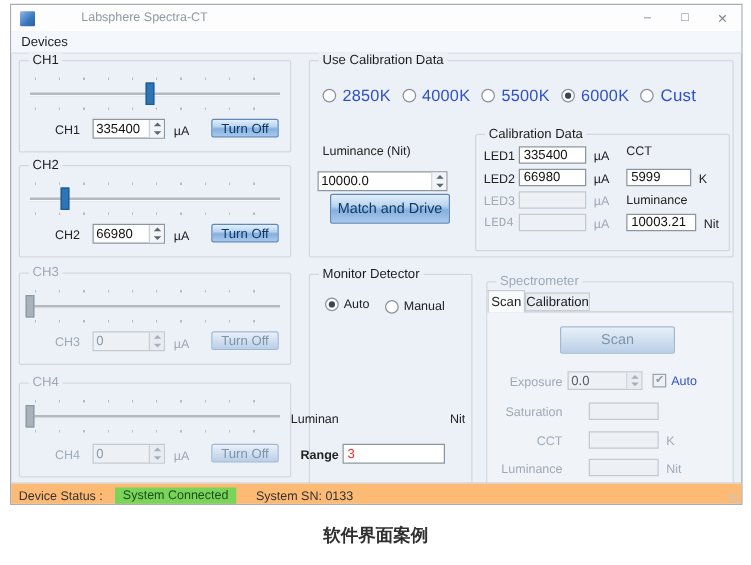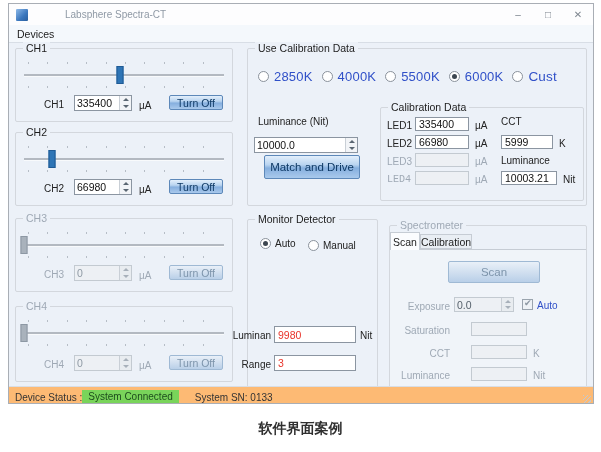--- a/index.html
+++ b/index.html
@@ -18,21 +18,21 @@
            font-size:10px;color:#7e868f;cursor:default;}
 
   
   .menubar{height:17px;background:#f4f8fc;border-bottom:1px solid #d8dee6;
            display:flex;align-items:center;padding-left:8px;font-size:10.5px;color:#1c1c1c;}
 
   
   .statusbar{position:absolute;left:0;right:0;bottom:0;height:17px;background:#fdba74;
              border-top:1px solid #d8dee6;display:flex;align-items:flex-end;
              font-size:10px;color:#333;padding-left:6px;box-sizing:border-box;}
-  .badge{background:#79d45a;color:#1d4d1d;padding:0 6px;height:13px;
+  .badge{background:#79d45a;color:#1d4d1d;padding:0 6px;margin-left:10px;height:13px;
          line-height:13px;font-size:10px;}
   .sn{margin-left:16px;}
   .grip{margin-left:auto;width:8px;height:8px;margin-right:2px;
         background-image:repeating-linear-gradient(135deg,#c2c8cf 0 1px,transparent 1px 3px);}
 
   
   .group{position:absolute;border:1px solid #d3d7dd;border-radius:2px;box-sizing:border-box;}
   .gtitle{position:absolute;top:-7px;left:7px;background:#ecf1f8;padding:0 3px;
           font-size:10.5px;color:#1c1c1c;white-space:nowrap;}
   .group.disabled > .gtitle{color:#9fa9b5;}
@@ -323,26 +323,23 @@
         <span class="radio checked"></span>
         <span class="lbl">Auto</span>
       </div>
       <div class="mini-radio" style="left:60px;top:20px;">
         <span class="radio"></span>
         <span class="lbl">Manual</span>
       </div>
 
 
       <div class="smlabel r" style="left:-16px;top:110px;width:39px;">Luminan</div>
-      <div class="box red" style="left:26px;top:106px;width:82px;height:17px;">
-        <input readonly="" value="9980" style="">
-      </div>
       <div class="unit" style="left:112px;top:110px;">Nit</div>
 
-      <div class="smlabel r" style="left:-16px;top:139px;width:39px;">Range</div>
+      <div class="smlabel r" style="left:-16px;top:139px;width:39px;font-weight:bold;">Range</div>
       <div class="box red" style="left:26px;top:135px;width:82px;height:16px;">
         <input readonly="" value="3" style="">
       </div>
     </div>
 
     <div class="group disabled" style="left:380px;top:221px;width:198px;height:164px;">
       <div class="gtitle">Spectrometer</div>
 
       <div class="tabpage" style="top:23px;"></div>
       <div class="tab active" style="left:0px;top:6px;width:30px;height:18px;">Scan</div>

